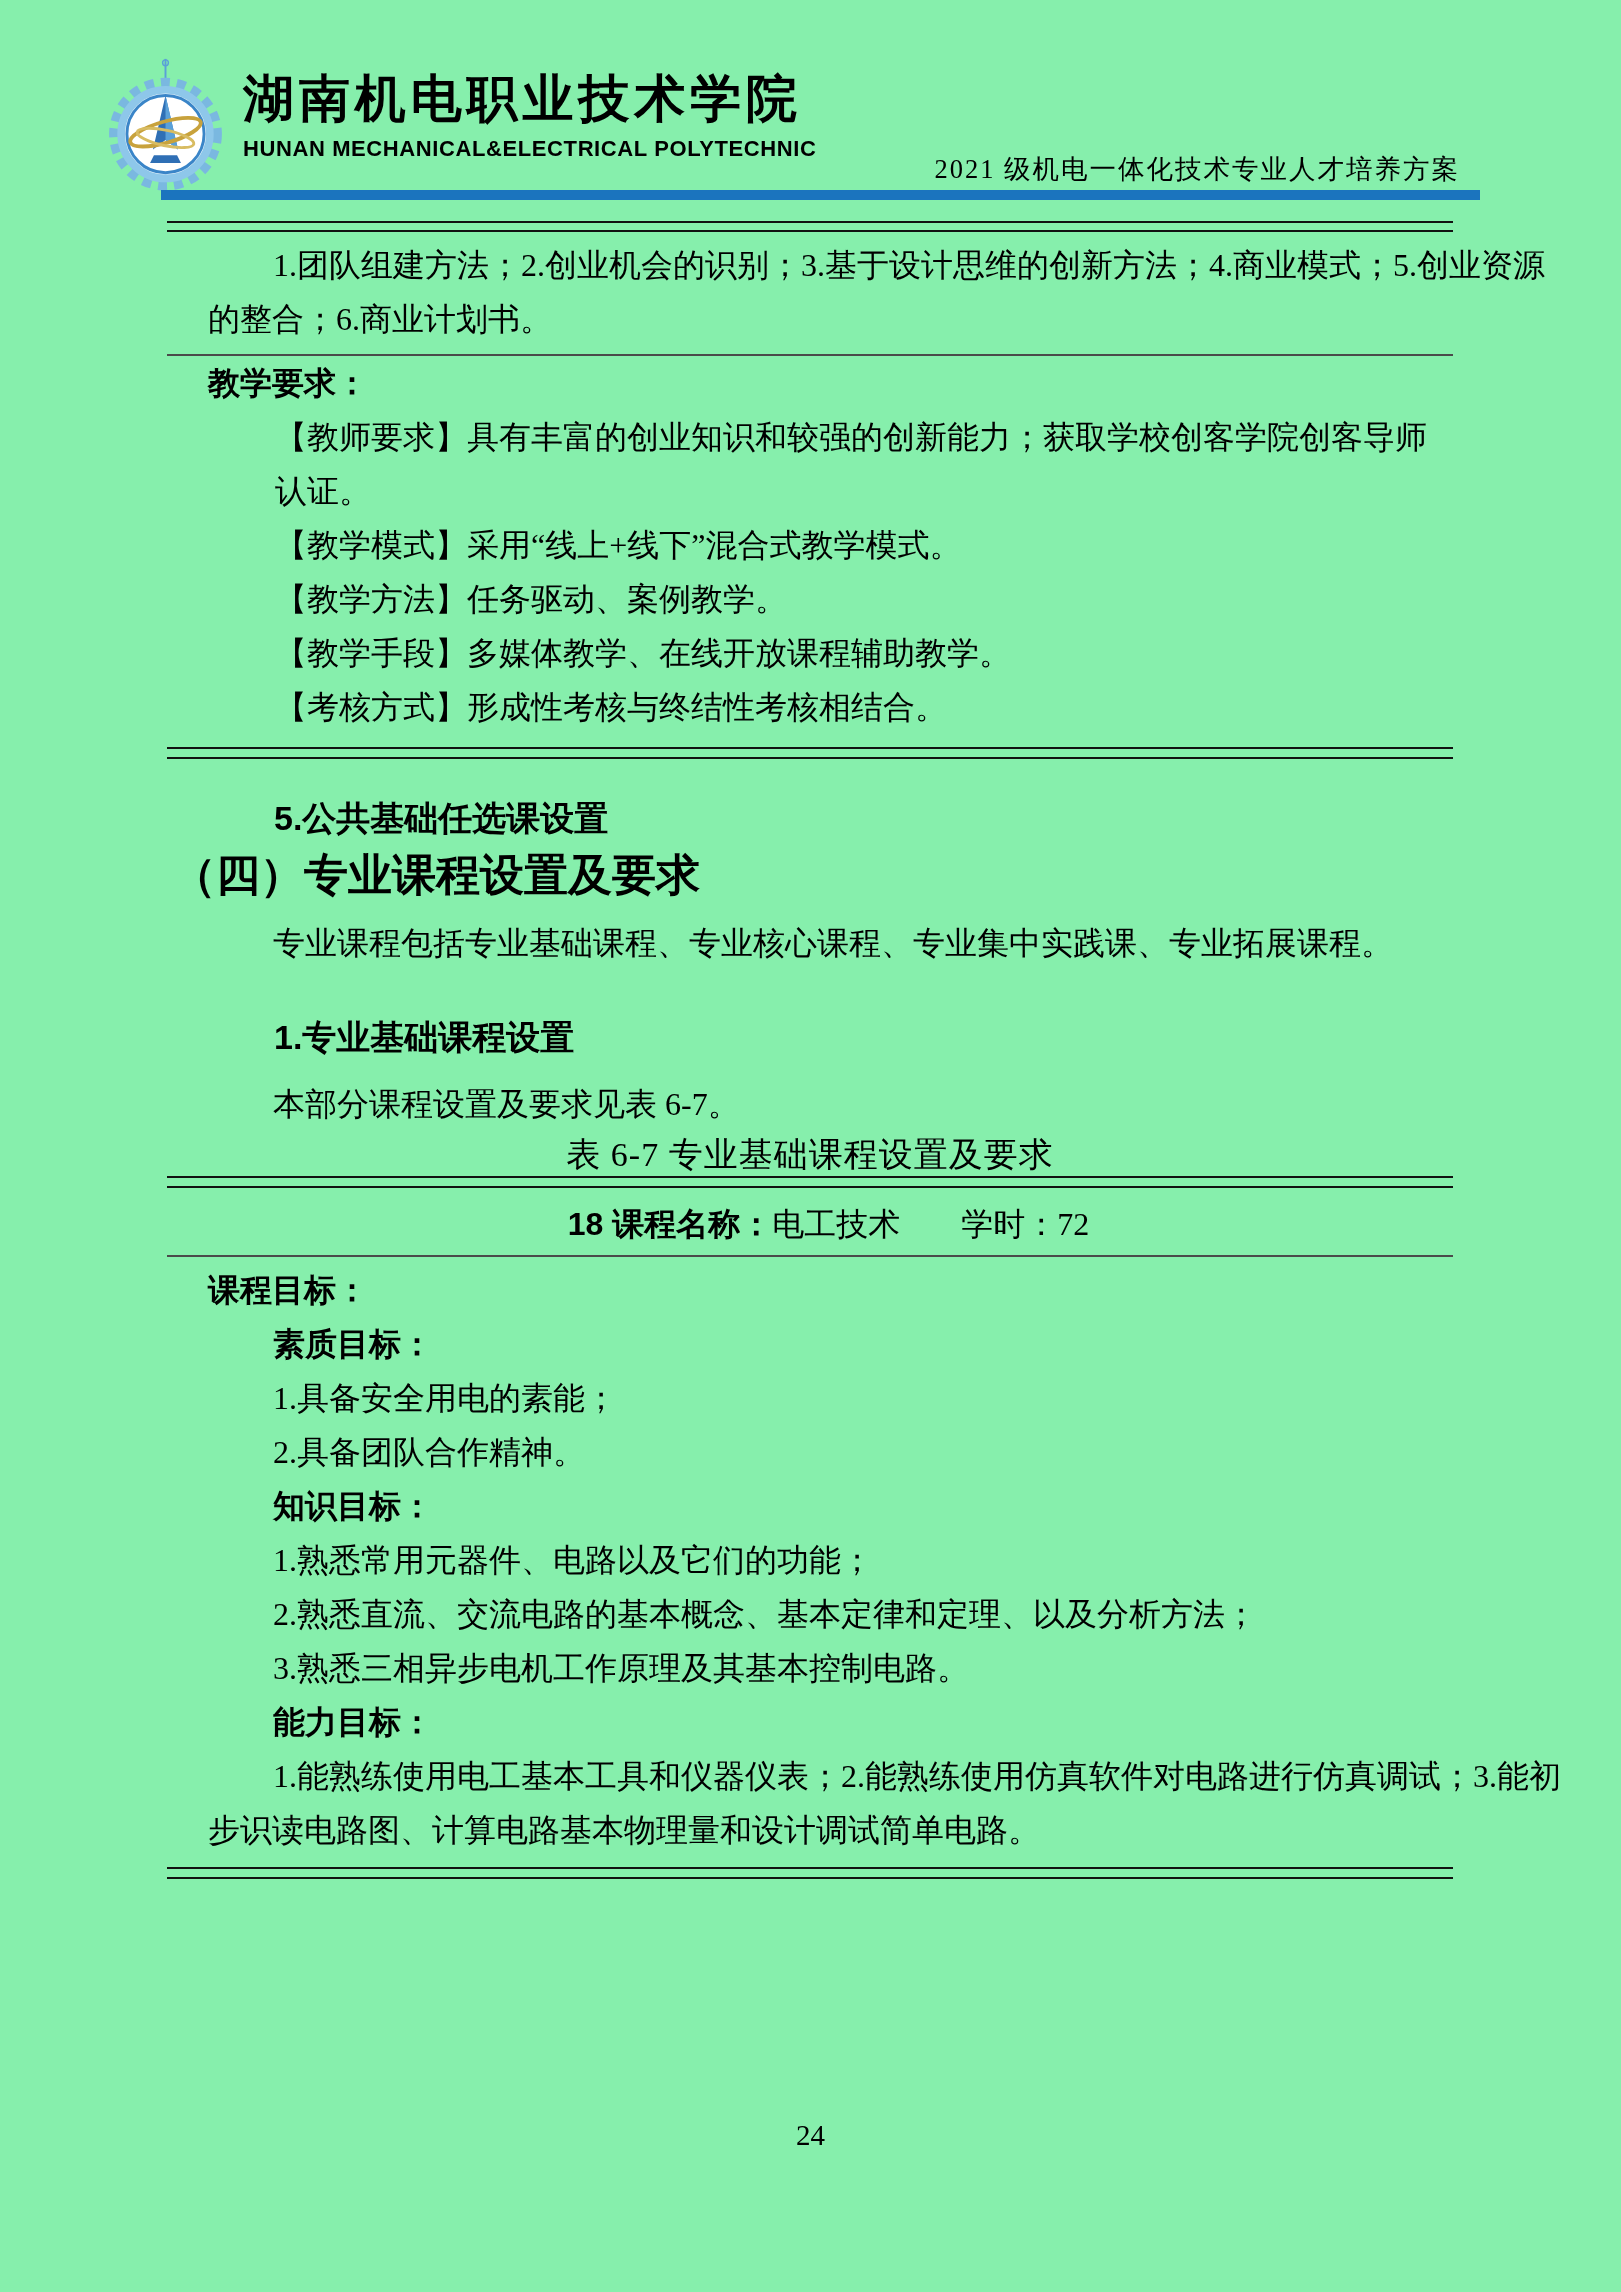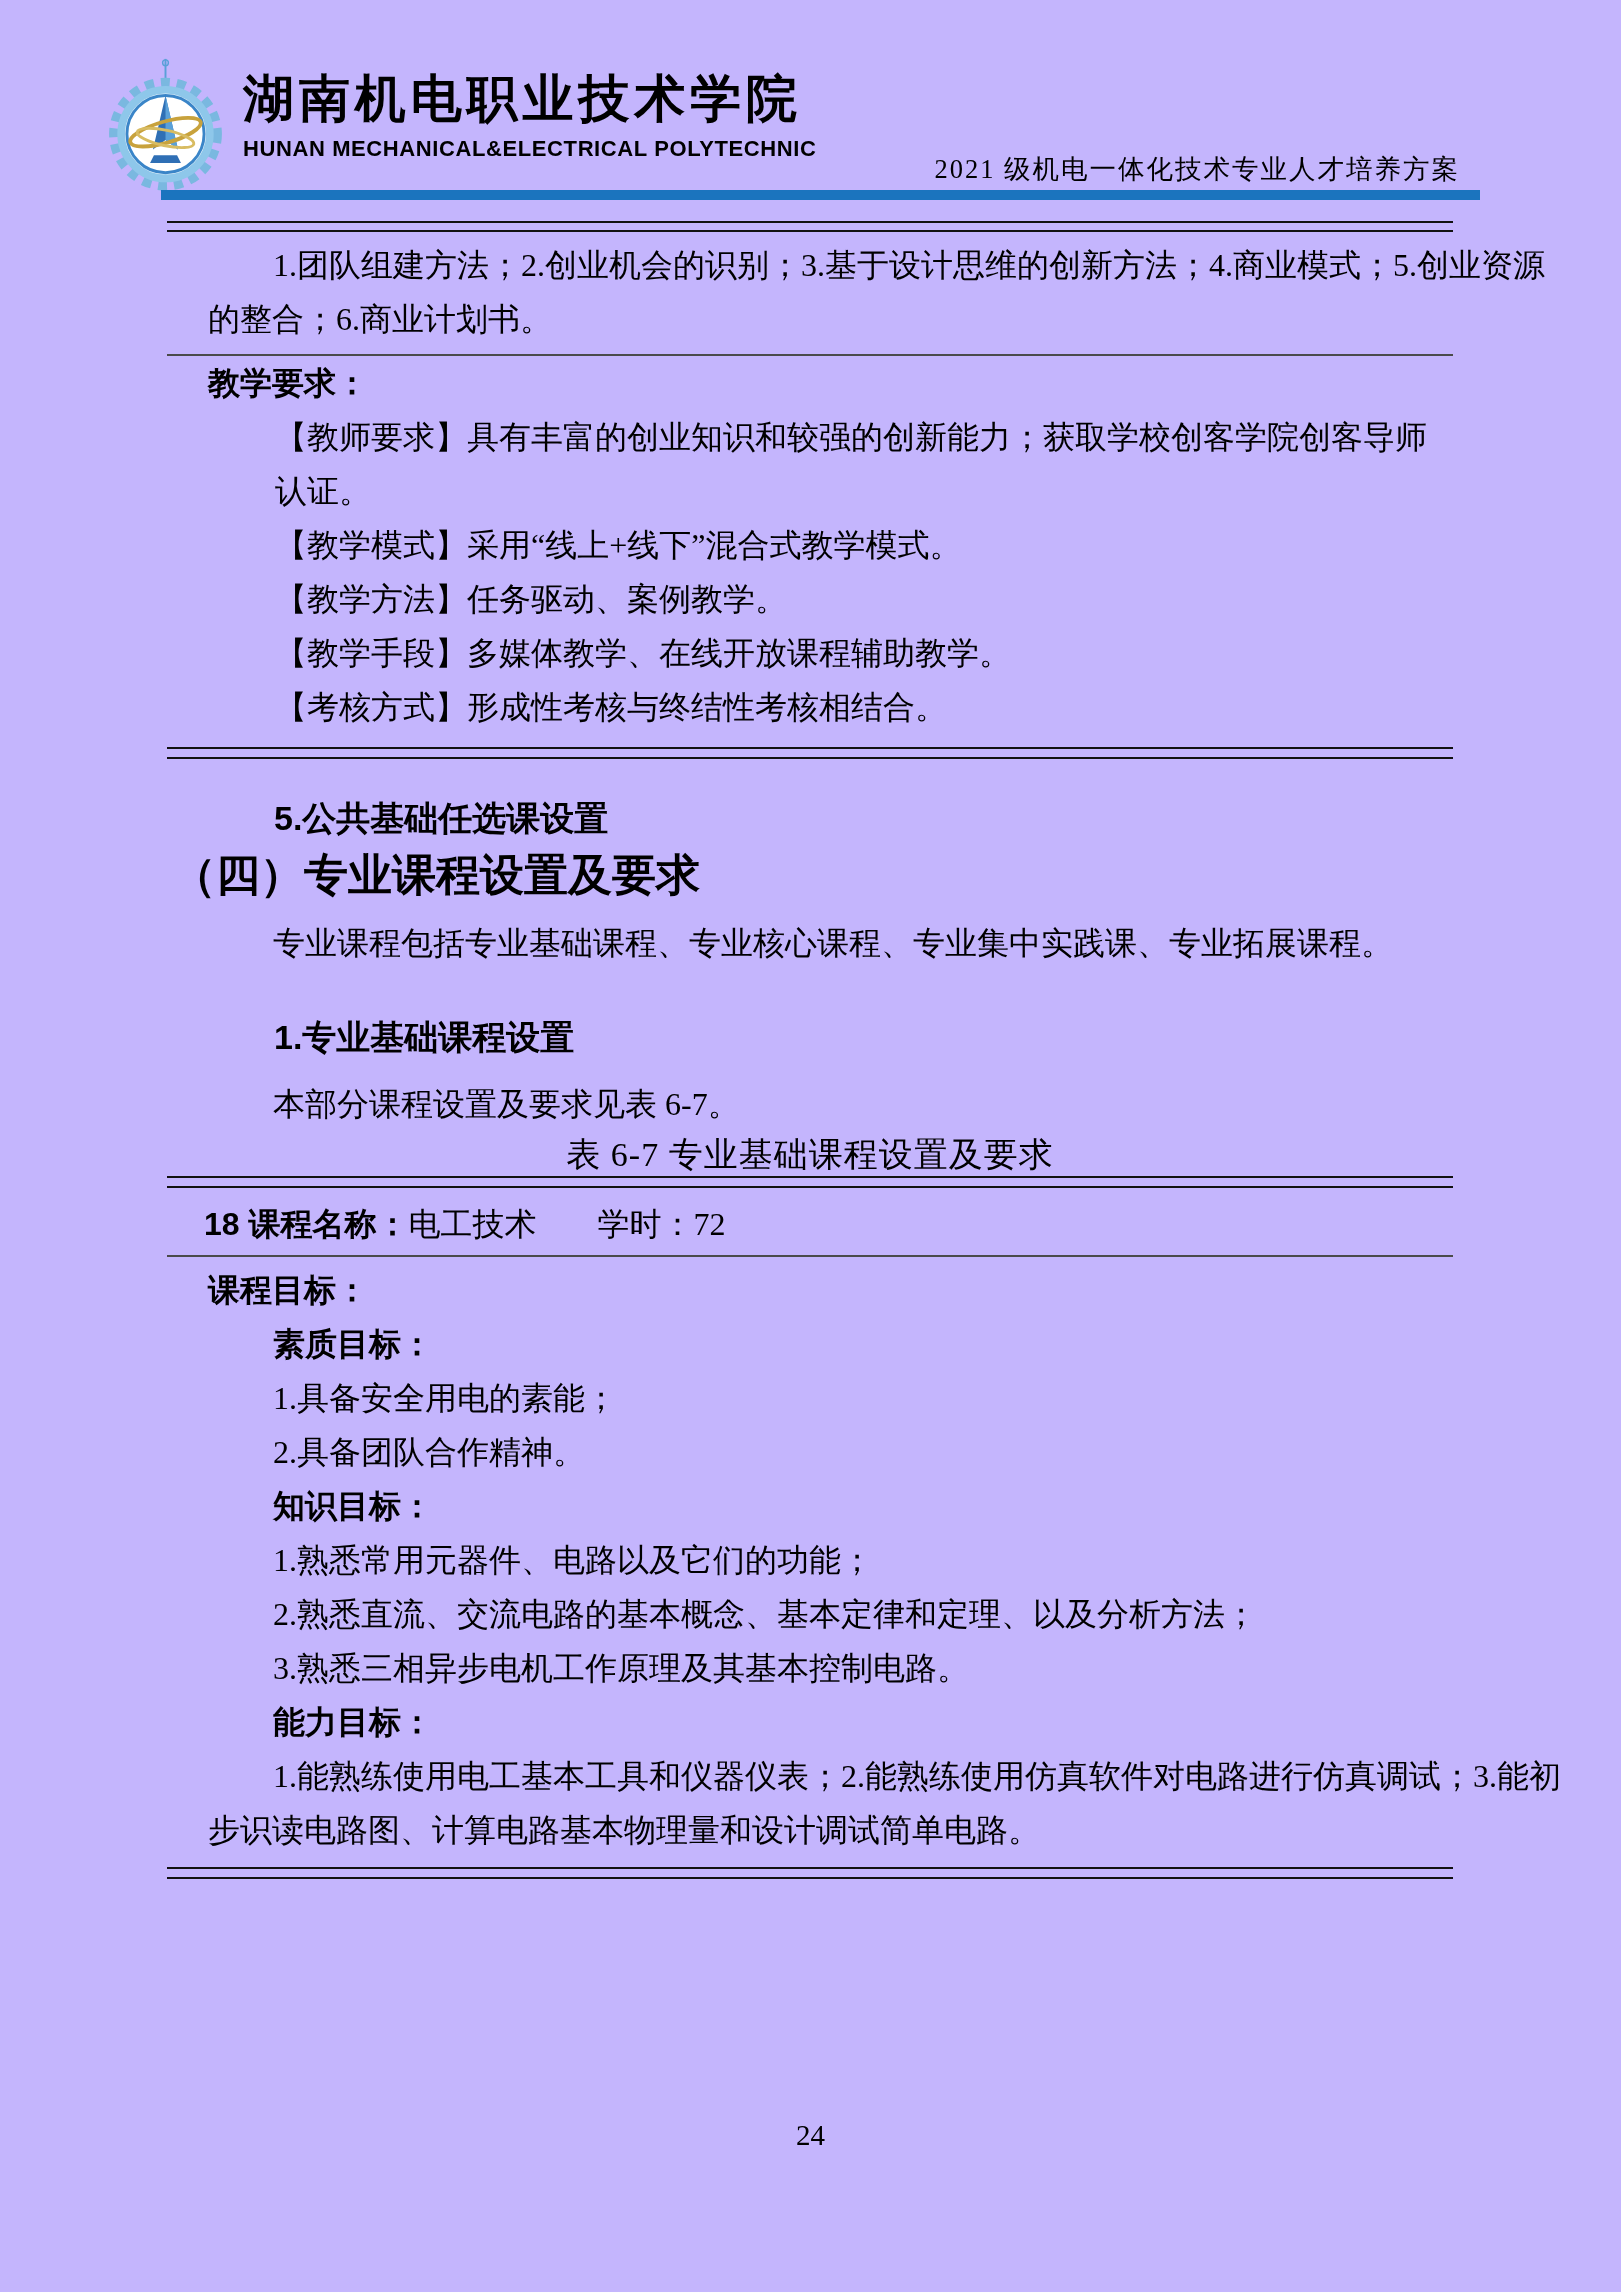--- a/index.html
+++ b/index.html
@@ -1,18 +1,18 @@
 <!DOCTYPE html>
 <html><head>
 <meta charset="utf-8">
 <style>
   html,body{margin:0;padding:0;background:#888;}
   .page{
     width:1621px;height:2293px;position:relative;margin:0 auto;
-    background:#c4b5fd;color:#000;
+    background:#86efac;color:#000;
     font-family:"Liberation Serif","DejaVu Serif",serif;
     overflow:hidden;
   }
   
   .header{position:relative;height:200px;}
   .logo{position:absolute;left:98px;top:55px;width:135px;height:137px;}
   .school{position:absolute;left:243px;top:69px;}
   .school-zh{
     font-size:51px;font-weight:bold;letter-spacing:4.9px;line-height:59px;
     font-family:"DejaVu Serif","Liberation Serif",serif;
@@ -52,21 +52,21 @@
   }
   .body-para{margin:21.6px 0 0 208px;font-size:32px;line-height:64px;}
   .p5{margin-top:23.5px;}
   .p4{margin-top:15.7px;}
   .p1{margin-top:21.6px;line-height:49px;}
   .caption{
     margin:3.9px 0 0 167px;width:1286px;text-align:center;
     font-size:34px;line-height:43px;letter-spacing:1px;
   }
   .tblB{margin-top:0px;}
-  .course-head{padding:9.8px 0 3.9px 37px;font-size:32px;line-height:54px;}
+  .course-head{padding:9.8px 0 3.9px 37px;font-size:32px;line-height:54px;text-align:center;}
   .course-head .b{
     font-weight:bold;font-family:"Liberation Sans","DejaVu Sans",sans-serif;
   }
   .course-head .hours{margin-left:61px;}
   .ability-para{padding:0 0 9.8px 41px;text-indent:65px;font-size:32px;line-height:54px;}
   .footer{position:absolute;top:2119px;left:0;width:100%;text-align:center;font-size:29px;}
 </style>
 </head>
 <body>
 

